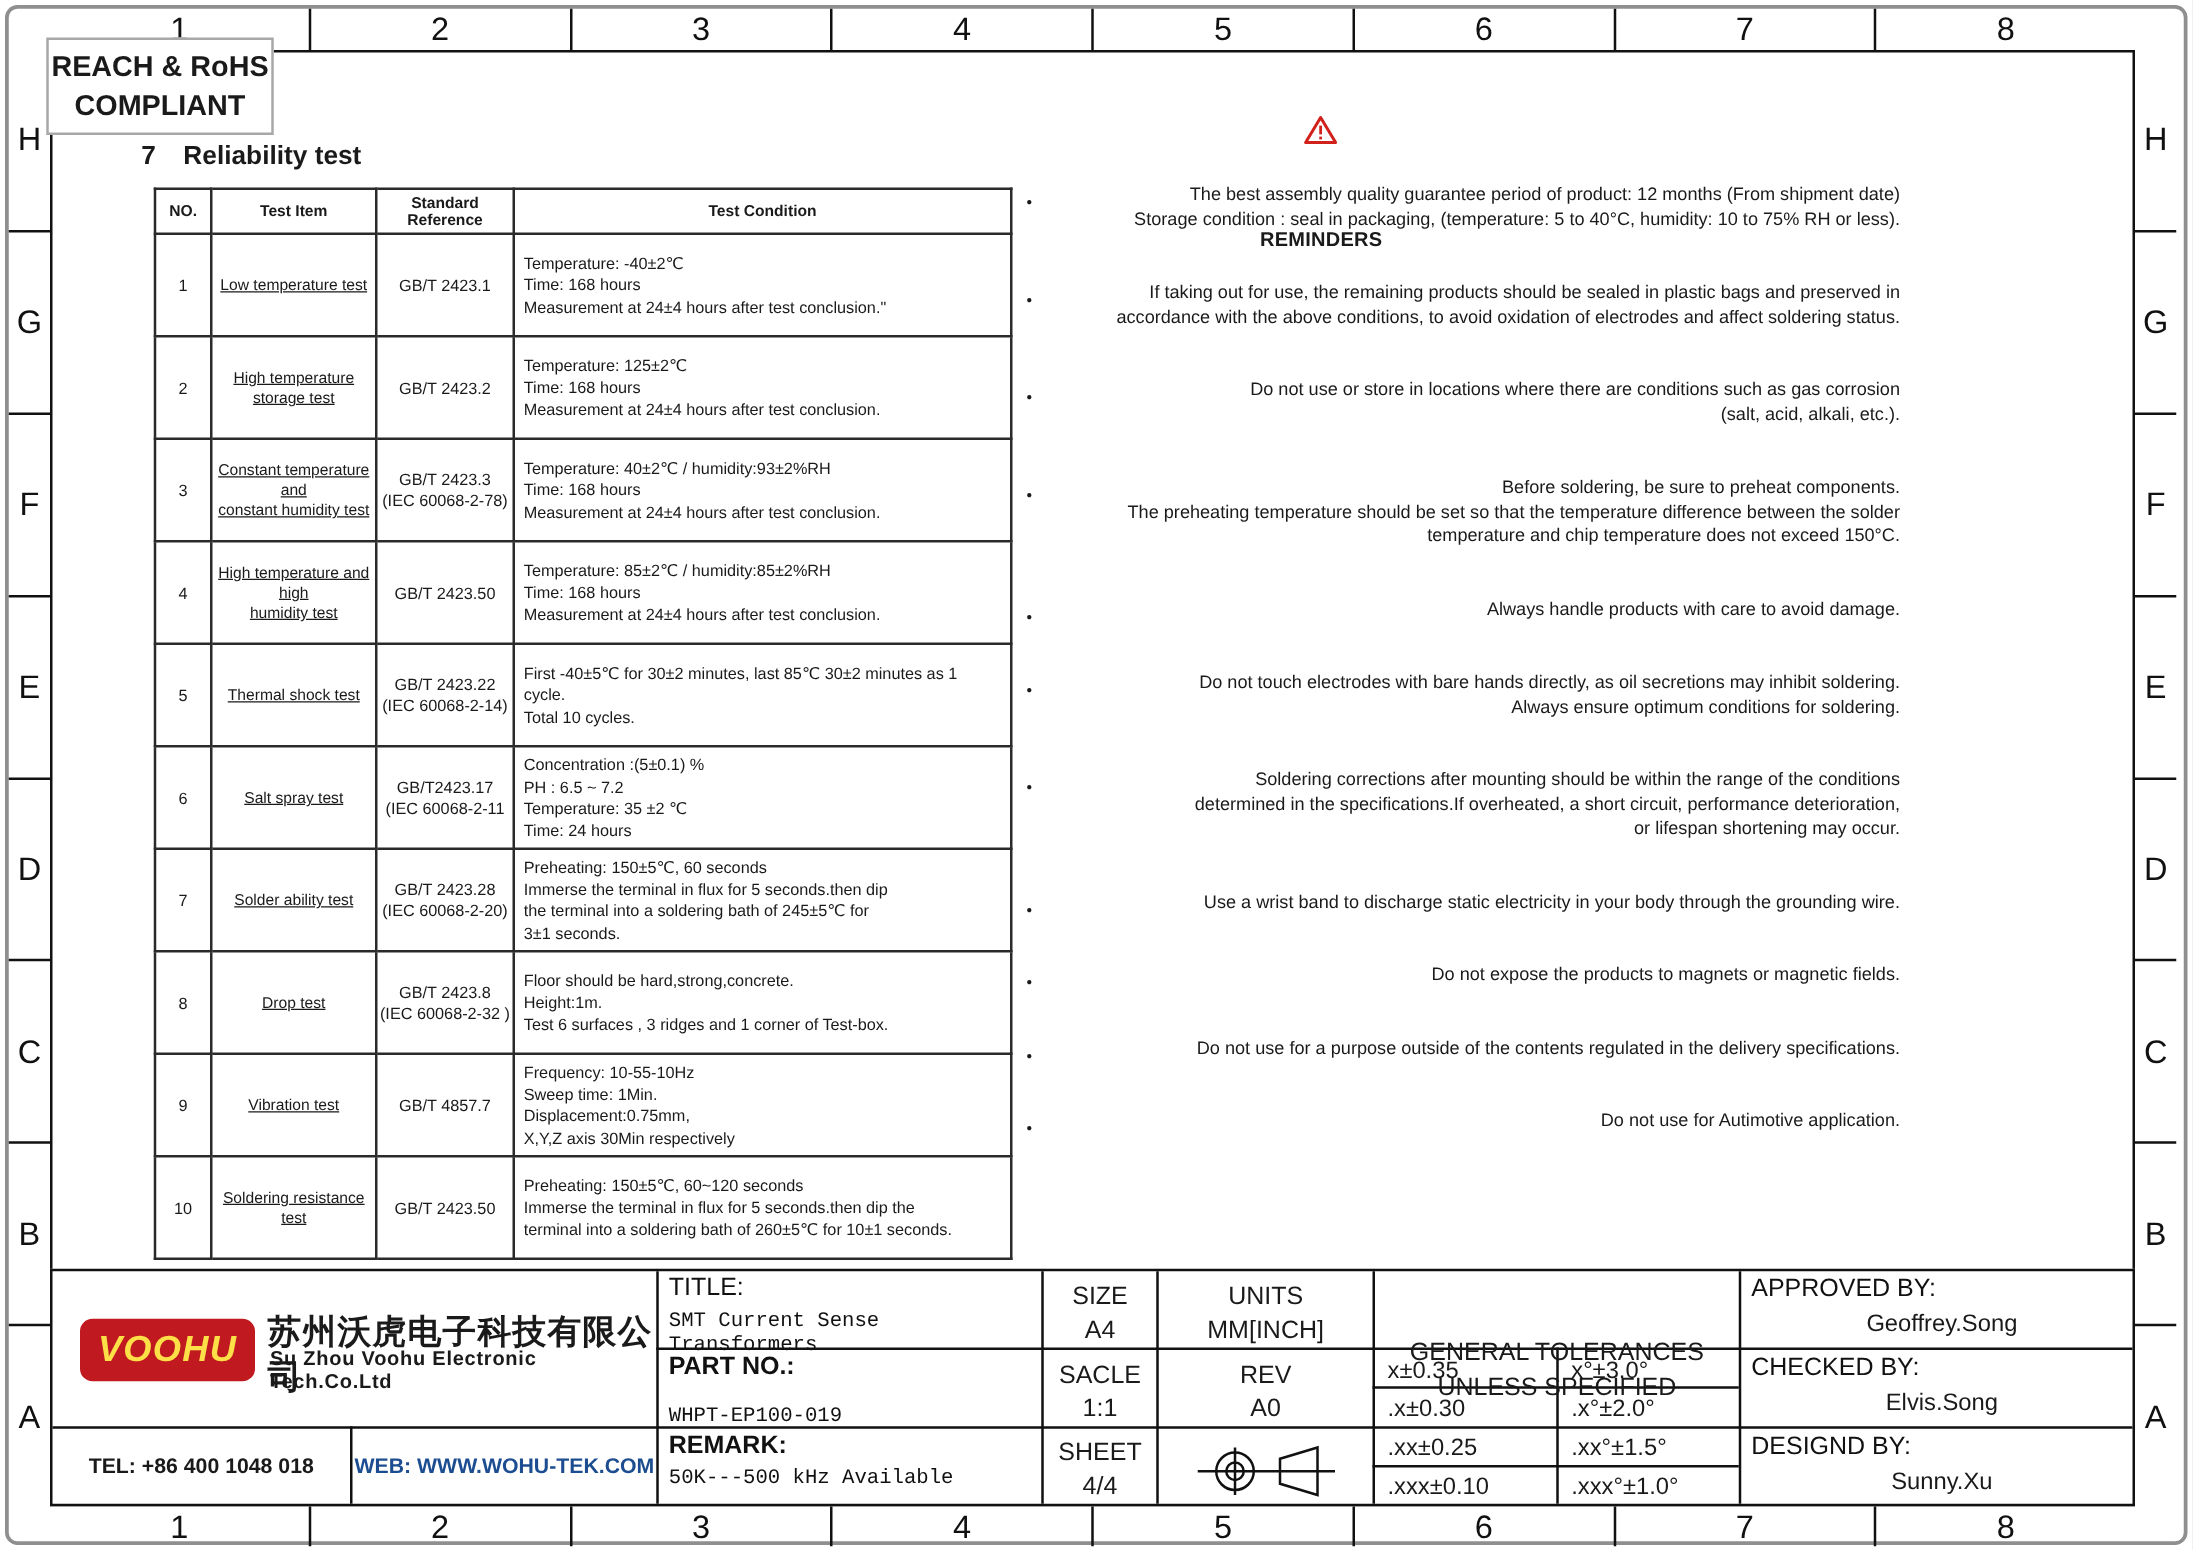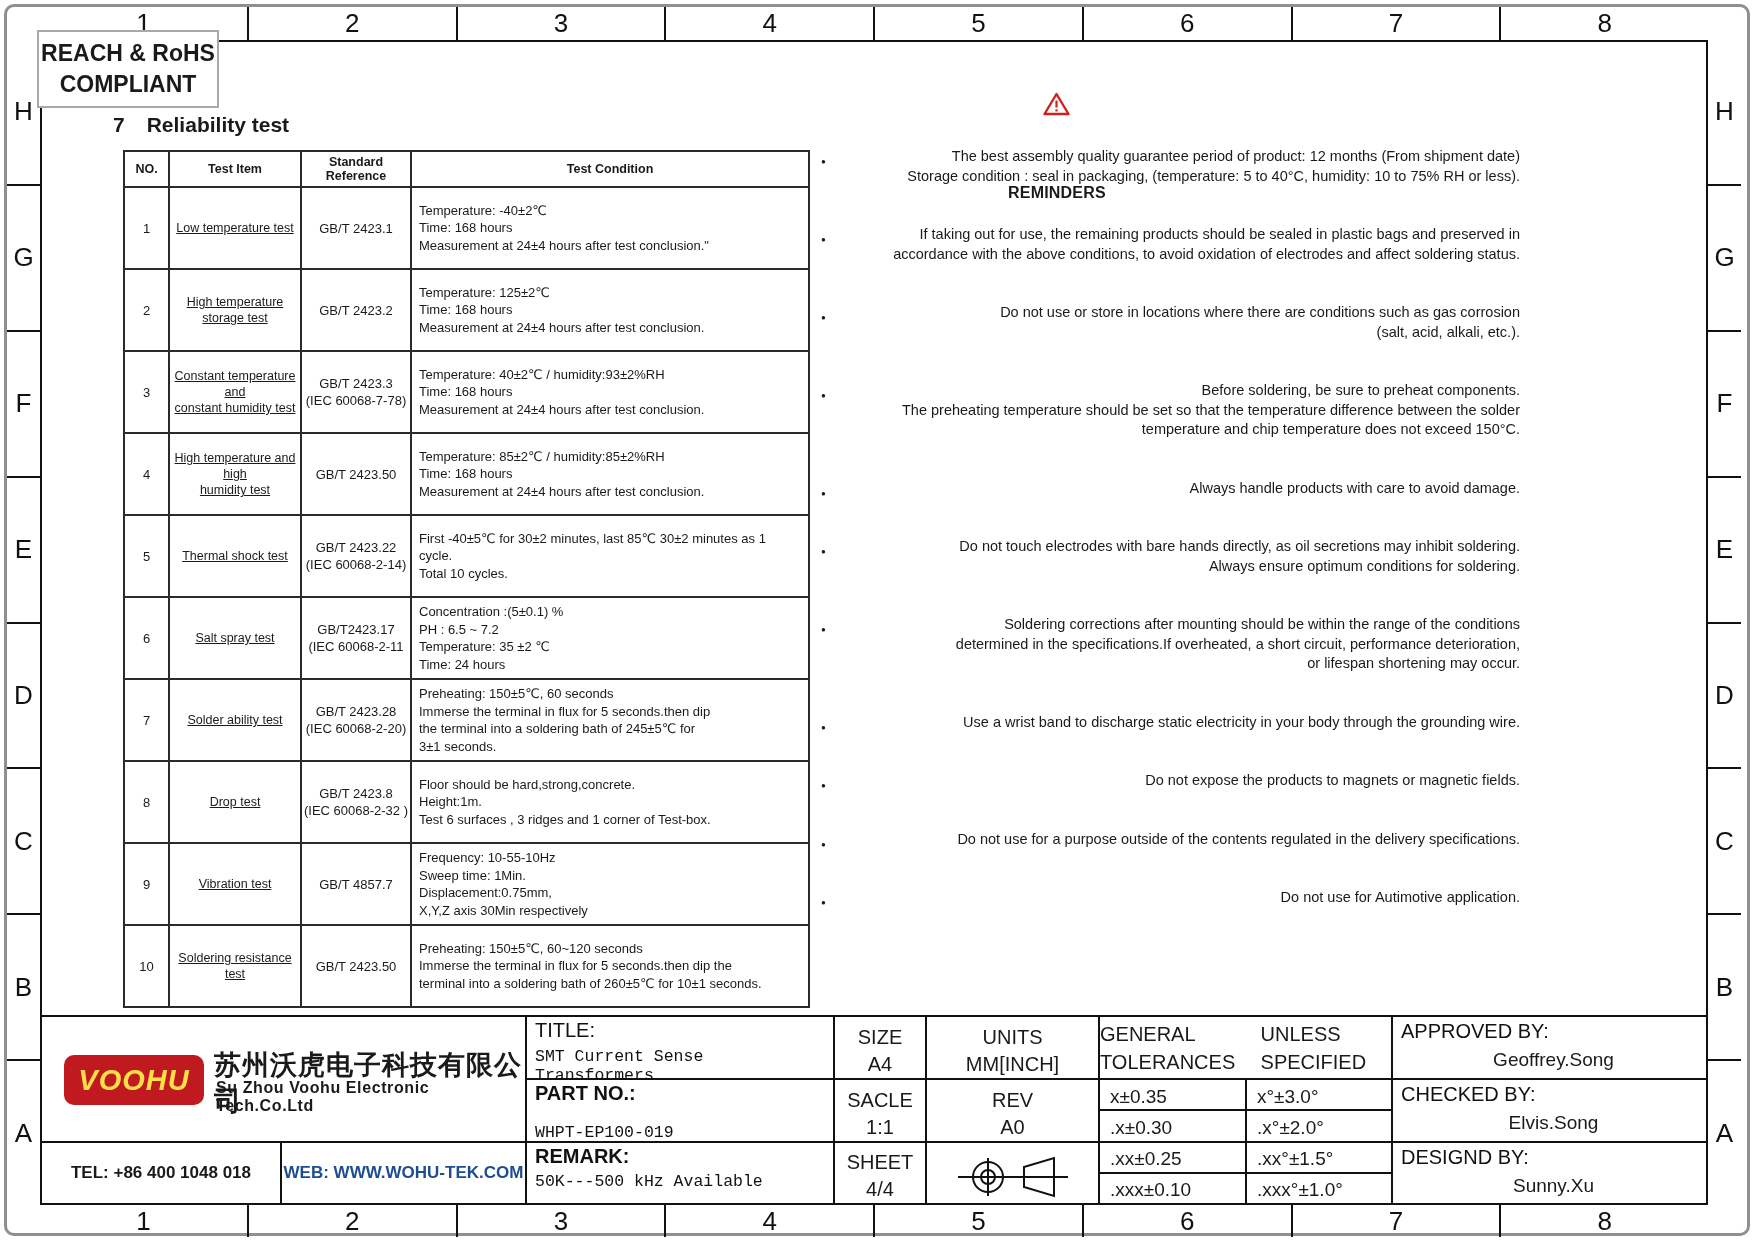--- a/index.html
+++ b/index.html
@@ -53,22 +53,22 @@
 
   
   .tblock{position:absolute;left:40px;top:1015px;width:1668px;height:190px;
           border:2px solid #111;box-sizing:border-box;background:#fff;}
   .tb-line{position:absolute;background:#111;}
   .tb-cell{position:absolute;box-sizing:border-box;}
   .tb-label{font-size:20px;font-weight:400;color:#111;}
   .mono-val{font-family:"Liberation Mono","DejaVu Sans Mono",monospace;font-size:16.5px;color:#111;}
   .center-cell{display:flex;flex-direction:column;align-items:center;justify-content:flex-end;
                font-size:20px;line-height:27px;}
-  .tol-head{display:flex;flex-direction:row;align-items:center;justify-content:center;
-            font-size:20px;line-height:28px;}
+  .tol-head{display:flex;flex-direction:column;align-items:center;justify-content:center;
+            font-size:20px;line-height:28px;margin-top:48px;}
   .tol-grid{position:absolute;left:1056px;top:64px;width:293px;height:125px;
             display:grid;grid-template-columns:147px 146px;grid-template-rows:1fr 1fr 1fr 1fr;}
   .tol-grid .tcell{display:flex;align-items:center;padding-left:12px;font-size:19px;}
   .name-cell{position:absolute;left:1351px;width:313px;box-sizing:border-box;padding:3px 0 0 8px;}
   .name-cell .who{text-align:center;font-size:19px;margin-top:6px;}
 
   
   .logo-rect{position:absolute;left:22px;top:38px;width:140px;height:50px;border-radius:10px;
              display:flex;align-items:center;justify-content:center;}
   .logo-text{color:#fde047;font-size:29px;font-weight:800;letter-spacing:1px;font-style:italic;}
@@ -165,21 +165,21 @@
           <td class="std">GB/T 2423.2</td>
           <td class="cond">Temperature:  125±2℃
 Time:  168 hours
 Measurement at 24±4 hours after test conclusion.</td>
         </tr>
         <tr class="row">
           <td class="no">3</td>
           <td class="item">Constant temperature and
 constant humidity test</td>
           <td class="std">GB/T 2423.3
-(IEC 60068-7-78)</td>
+(IEC 60068-2-78)</td>
           <td class="cond">Temperature: 40±2℃ / humidity:93±2%RH
 Time: 168 hours
 Measurement at 24±4 hours after test conclusion.</td>
         </tr>
         <tr class="row">
           <td class="no">4</td>
           <td class="item">High temperature and high
 humidity test</td>
           <td class="std">GB/T 2423.50</td>
           <td class="cond">Temperature: 85±2℃ / humidity:85±2%RH

